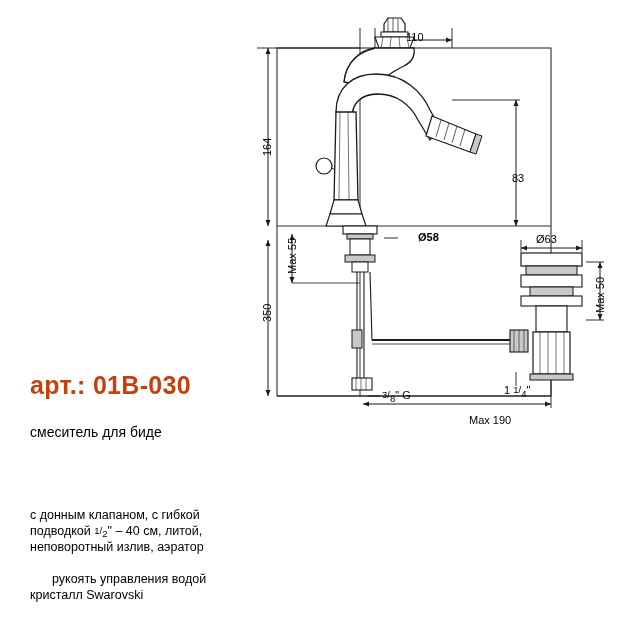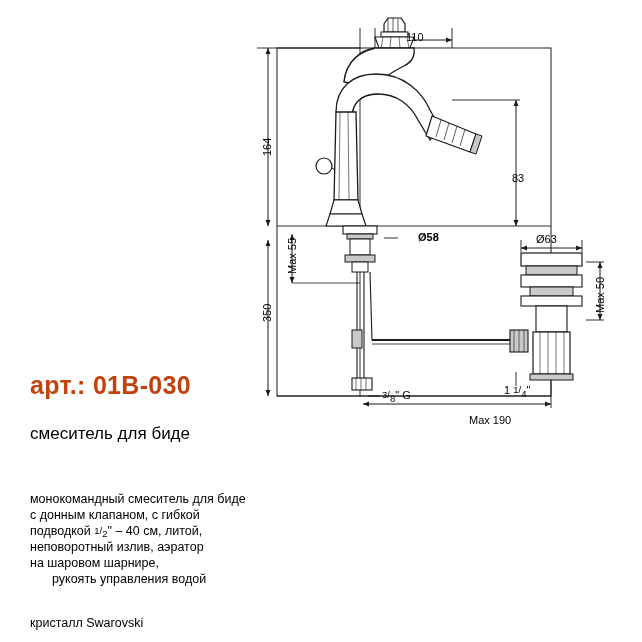--- a/index.html
+++ b/index.html
@@ -33,40 +33,40 @@
     top: 371px;
     font-size: 25px;
     font-weight: bold;
     color: #c2410c;
     letter-spacing: 0.3px;
     white-space: nowrap;
   }
   .title-line {
     position: absolute;
     left: 30px;
-    font-size: 17px;
+    font-size: 14px;
     color: #000000;
     white-space: nowrap;
   }
   .title-1 { top: 424px; }
   .title-2 { top: 448px; }
   .desc-line {
     position: absolute;
     left: 30px;
     font-size: 12.5px;
     color: #000000;
     white-space: nowrap;
   }
   .d0 { top: 492px; }
   .d1 { top: 508px; }
   .d2 { top: 524px; }
   .d3 { top: 540px; }
   .d4 { top: 556px; }
   .d5 { top: 572px; padding-left: 22px; }
-  .d6 { top: 616px; text-align: right; }
+  .d6 { top: 588px; text-align: right; }
   .frac {
     font-size: 9.5px;
     vertical-align: 0.15em;
   }
   .frac-den {
     font-size: 9.5px;
     vertical-align: -0.25em;
   }
   .dim-label {
     position: absolute;
@@ -259,24 +259,22 @@
 
     <div class="dim-label" style="left:382px; top:389px;">
       <span class="frac">3</span><span class="frac">/</span><span class="frac-den">8</span><span>" G</span>
     </div>
 
     <div class="dim-label" style="left:445px; top:414px;margin-left:24px;">Max 190</div>
 
     <div class="art-code">арт.: 01B-030</div>
     <div class="title-line title-1">смеситель для биде</div>
 
-    <div class="desc-line d0">монокомандный смеситель для биде</div>
     <div class="desc-line d1">с донным клапаном, с гибкой</div>
     <div class="desc-line d2">
       <span>подводкой </span><span class="frac">1</span><span class="frac">/</span><span class="frac-den">2</span><span>" – 40 см, литой,</span>
     </div>
     <div class="desc-line d3">неповоротный излив, аэратор</div>
-    <div class="desc-line d4">на шаровом шарнире,</div>
     <div class="desc-line d5">рукоять управления водой</div>
     <div class="desc-line d6">кристалл Swarovski</div>
   </div>
 
 </div>
 
 </body></html>

